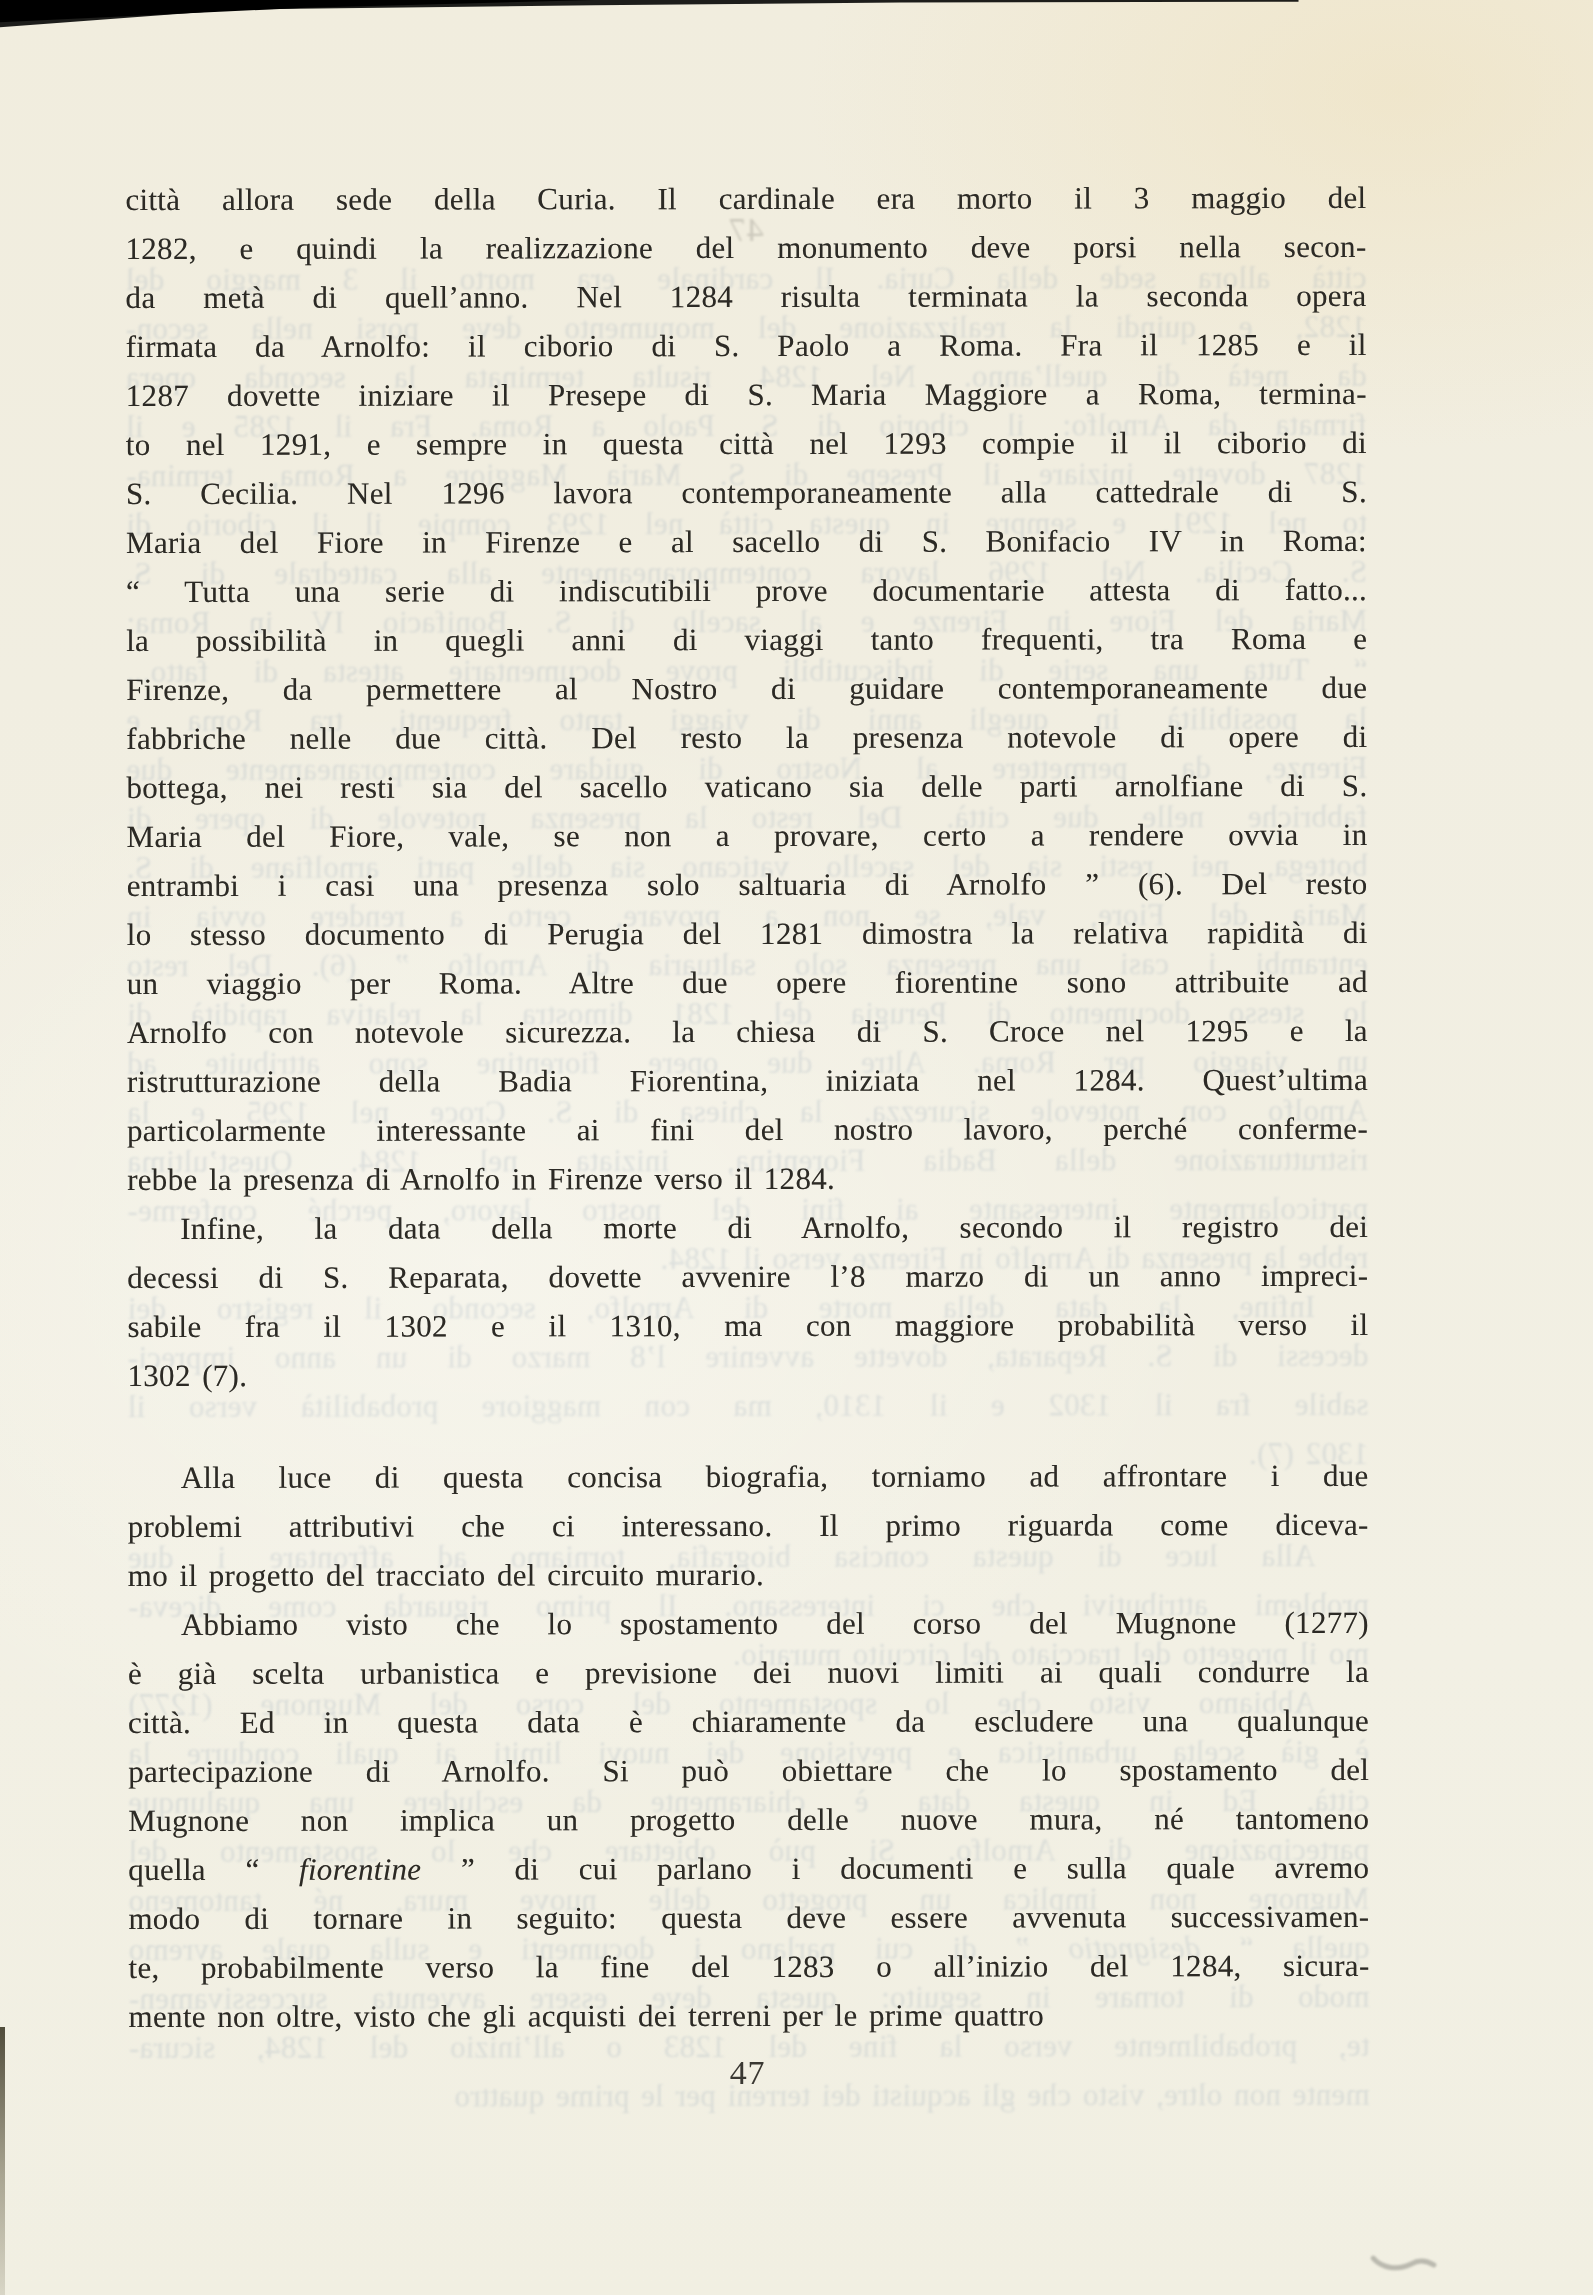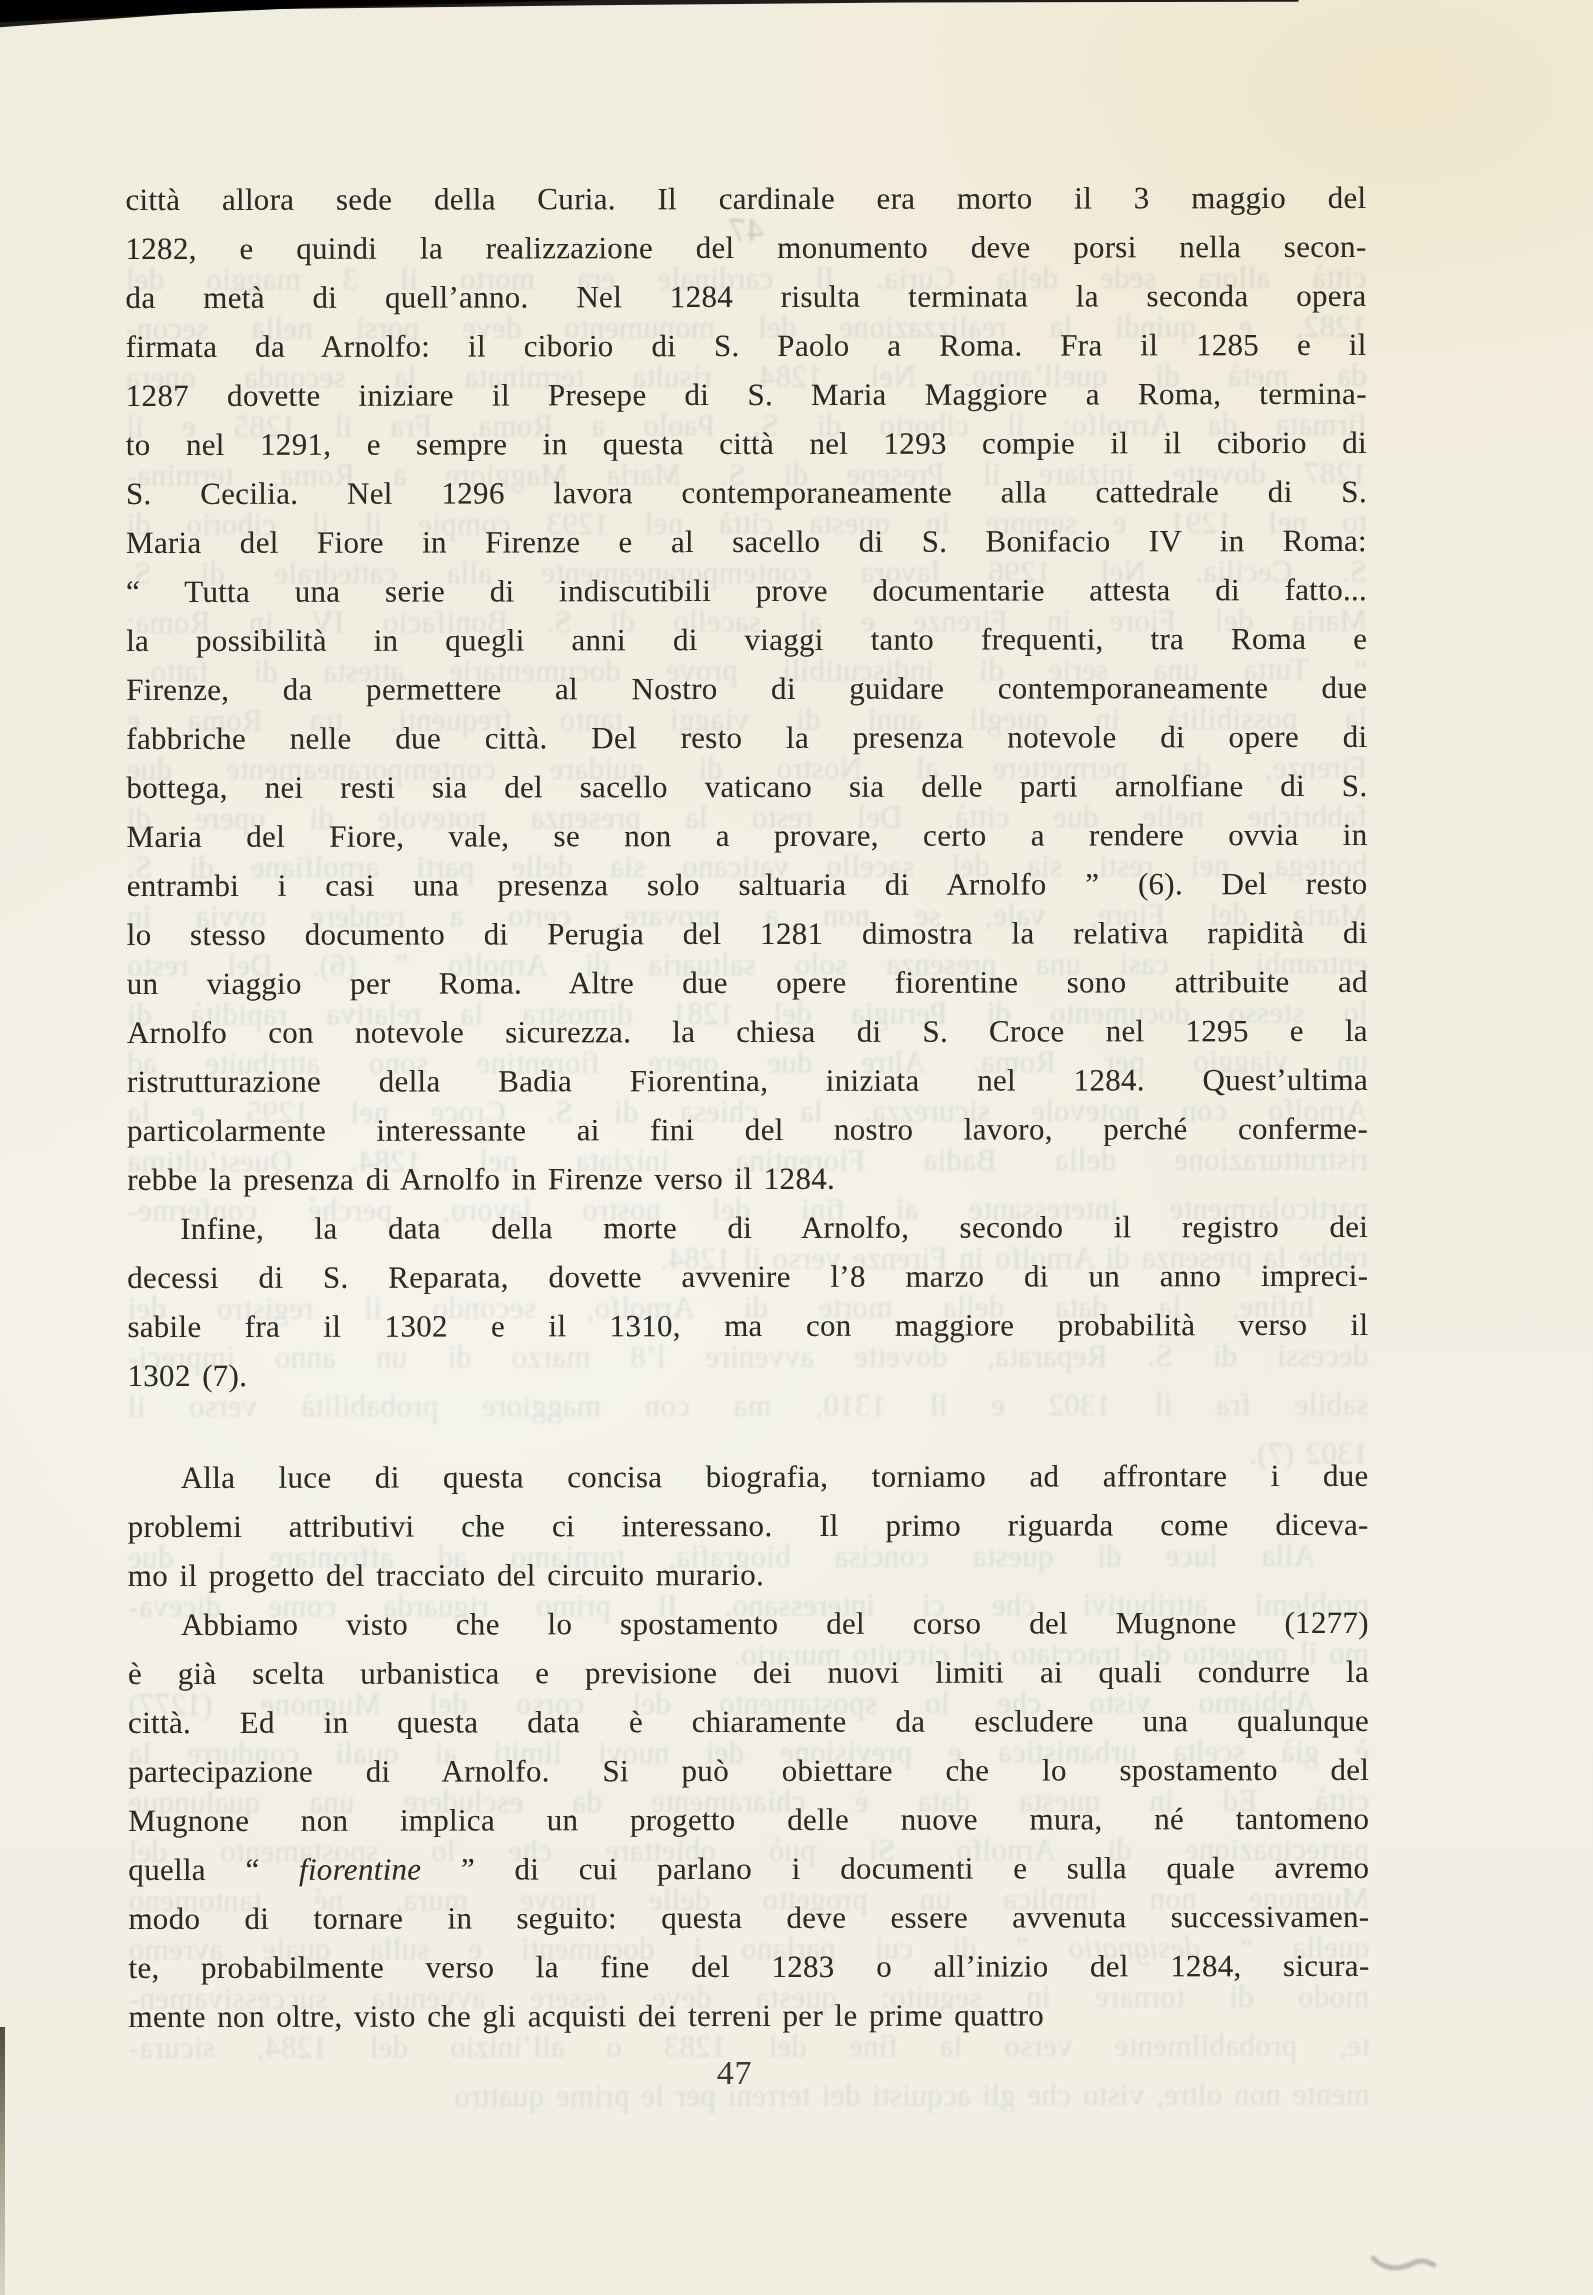--- a/index.html
+++ b/index.html
@@ -60,21 +60,21 @@
   .line.last {
     text-align-last: left;
   }
   .line.indent {
     padding-left: 53px;
   }
   .line em { font-style: italic; }
 
   .page-number-row {
     position: absolute;
-    left: 114px;
+    left: 127px;
     top: 2054px;
     width: 1241px;
     text-align: center;
     font-size: 34px;
     letter-spacing: 0.8px;
     color: #3a3832;
   }
 
   
   .scan-edge-top {

